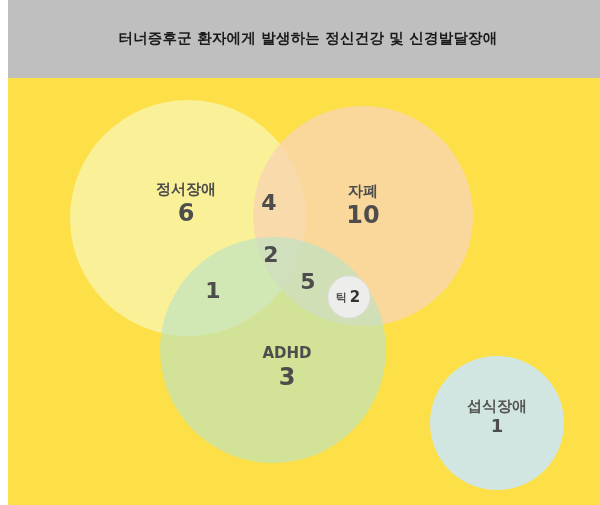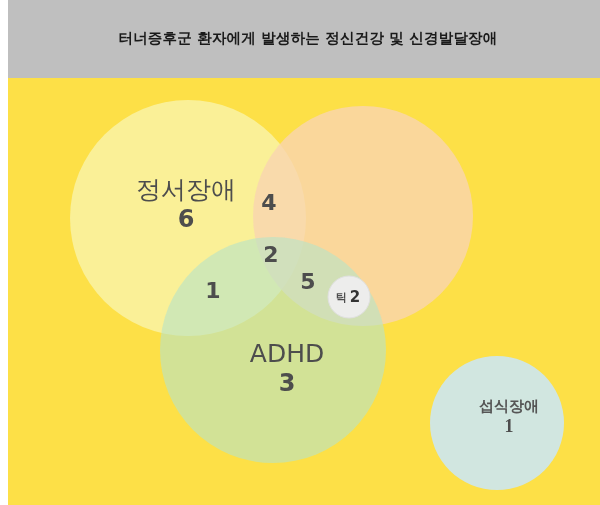--- a/index.html
+++ b/index.html
@@ -68,22 +68,22 @@
   }
   .venn-text {
     position: absolute;
     transform: translate(-50%, -50%);
     text-align: center;
     color: #4d4d4d;
     white-space: nowrap;
     line-height: 1.12;
   }
   .set-name {
-    font-size: 25px;
-    font-weight: normal;
+    font-size: 15px;
+    font-weight: bold;
     color: #4d4d4d;
     display: block;
   }
   .set-count {
     font-size: 24px;
     font-weight: bold;
     color: #4d4d4d;
     display: block;
     margin-top: 2px;
   }
@@ -139,27 +139,31 @@
       </g>
     </svg>
 
     <div class="venn-label-layer">
 
       <div class="venn-text" style="left:178px; top:126px;">
         <span class="set-name">정서장애</span>
         <span class="set-count">6</span>
       </div>
 
+      <div class="venn-text" style="left:355px; top:128px;">
+        <span class="set-name">자폐</span>
+        <span class="set-count">10</span>
+      </div>
 
       <div class="venn-text" style="left:279px; top:290px;">
         <span class="set-name">ADHD</span>
         <span class="set-count">3</span>
       </div>
 
-      <div class="venn-text" style="left:501px; top:339px;font-family:Liberation Serif, serif;">
+      <div class="venn-text" style="left:489px; top:339px;">
         <span class="small-set-name">섭식장애</span>
         <span class="small-set-count">1</span>
       </div>
 
       <div class="venn-text" style="left:340px; top:219px;">
         <span class="tic-inline">틱</span><span class="tic-count">2</span>
       </div>
 
       <div class="venn-text region-count" style="left:261px; top:125px;">4</div>
 

